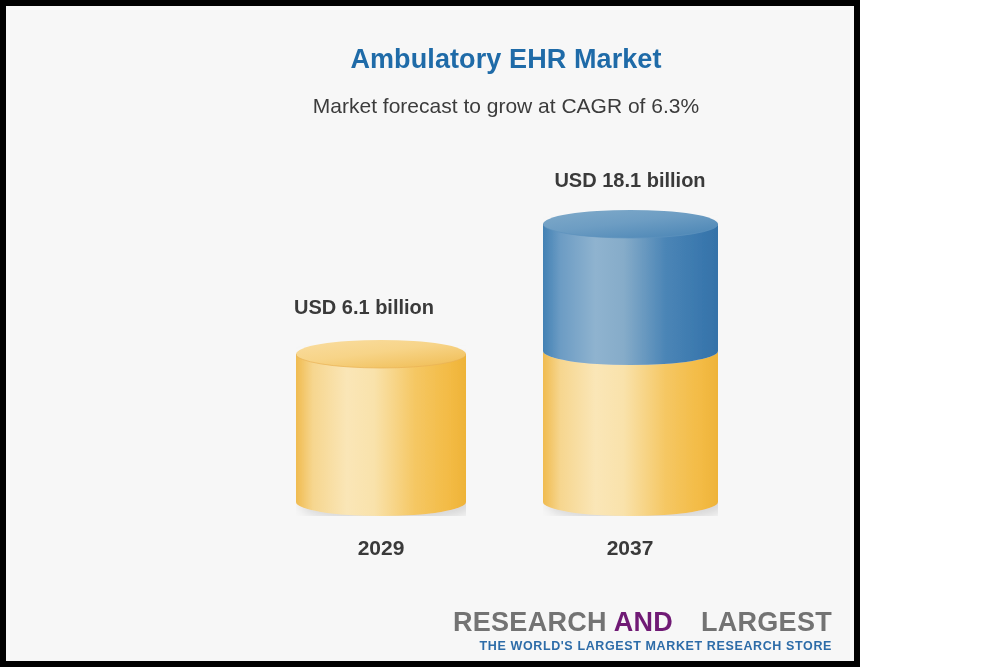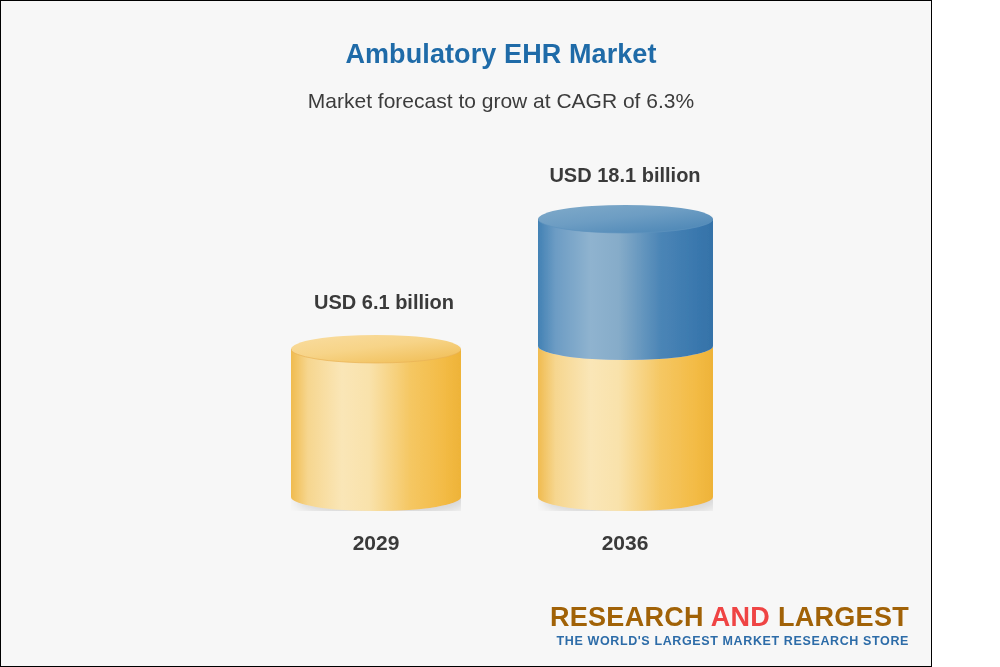--- a/index.html
+++ b/index.html
@@ -9,25 +9,25 @@
   }
   body {
     width: 1000px;
     height: 667px;
     background: #ffffff;
     font-family: "Liberation Sans", sans-serif;
     overflow: hidden;
   }
   #infographic {
     position: relative;
-    width: 932px;
+    width: 860px;
     height: 667px;
     box-sizing: border-box;
     background: #f7f7f7;
-    border: 1px solid #000000;
+    border: 6px solid #000000;
     overflow: hidden;
   }
   
   .chart-title {
     position: absolute;
     top: 38px;
     left: 0;
     width: 1000px;
     text-align: center;
     font-size: 27px;
@@ -76,21 +76,21 @@
   
   #bar-2023 { left: 290px; top: 334px; width: 170px; height: 176px; }
   #bar-2033 { left: 537px; top: 204px; width: 175px; height: 306px; }
 
   .cyl {
     position: absolute;
     left: 0; top: 0;
     width: 100%;
     height: 100%;
   }
-  .label-2023 { left: 233px; top: 290px; }
+  .label-2023 { left: 208px; top: 290px; }
   .label-2033 { left: 474px; top: 163px; }
   .cat-2023 { left: 225px; top: 530px; }
   .cat-2033 { left: 474px; top: 530px; }
 
   
   .source-url {
     position: absolute;
     left: 28px;
     top: 622px;
     font-size: 15px;
@@ -103,22 +103,22 @@
     top: 602px;
     text-align: right;
   }
   .logo-main {
     font-size: 27px;
     font-weight: bold;
     letter-spacing: 0.3px;
     line-height: 1.05;
     white-space: nowrap;
   }
-  .logo-word-blue { color: #a16207; }
-  .logo-word-gold { color: #ef4444; }
+  .logo-word-blue { color: #737373; margin-left: 20px; }
+  .logo-word-gold { color: #701a75; }
   .logo-tagline {
     font-size: 12.5px;
     font-weight: bold;
     color: #2d6ca8;
     letter-spacing: 0.62px;
     margin-top: 3px;
     white-space: nowrap;
     text-align: right;
   }
 </style>
@@ -200,21 +200,21 @@
           <path d="M0,141 L0,292 A87.5,14 0 0 0 175,292 L175,141 A87.5,14 0 0 1 0,141 Z" fill="url(#yellowBody2)"></path>
 
           <path d="M0,14 L0,141 A87.5,14 0 0 0 175,141 L175,14 Z" fill="url(#blueBody)"></path>
         </g>
         <ellipse cx="87.5" cy="14" rx="87.5" ry="14" fill="url(#blueTop)"></ellipse>
         <path d="M0,14 A87.5,14 0 0 0 175,14" fill="none" stroke="#5d93bd" stroke-width="0.9" opacity="0.8"></path>
       </svg>
     </div>
 
     <div class="cat-label cat-2023">2029</div>
-    <div class="cat-label cat-2033">2036</div>
+    <div class="cat-label cat-2033">2037</div>
   </div>
 
 
   <div class="logo">
     <div class="logo-main"><span class="logo-word-blue">RESEARCH</span> <span class="logo-word-gold">AND</span> <span class="logo-word-blue">LARGEST</span></div>
     <div class="logo-tagline">THE WORLD'S LARGEST MARKET RESEARCH STORE</div>
   </div>
 
 </div>
 

